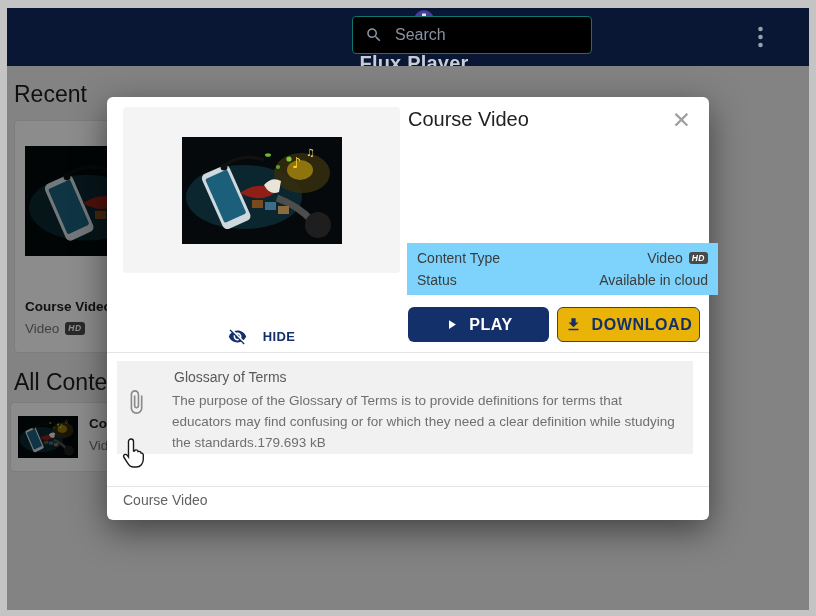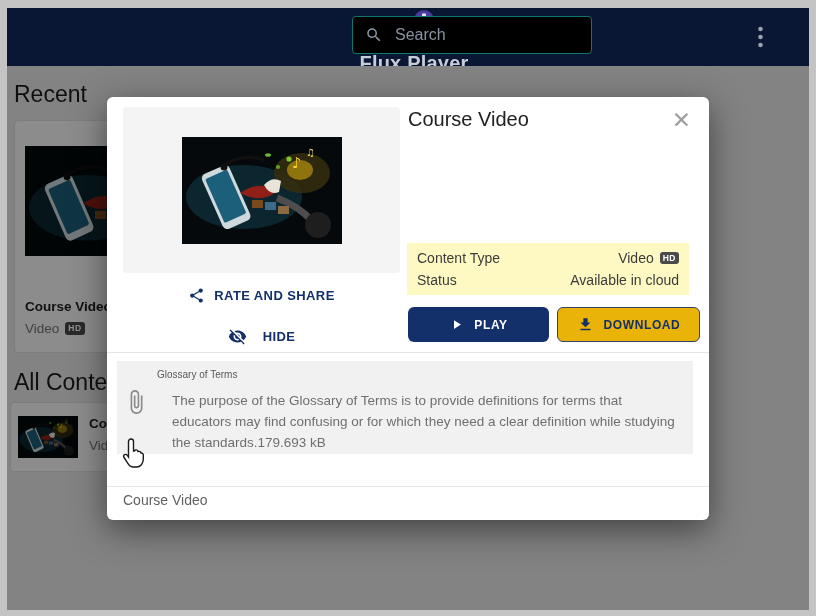--- a/index.html
+++ b/index.html
@@ -36,33 +36,33 @@
   
   .modal { position:absolute; left:100px; top:89px; width:602px; height:423px; background:#ffffff; border-radius:6px; box-shadow:0 10px 34px rgba(0,0,0,0.5); z-index:10; }
   .modal-body { position:relative; height:255px; }
   .thumb-panel { position:absolute; left:16px; top:10px; width:277px; height:166px; background:#f4f4f4; border-radius:4px; display:flex; align-items:center; justify-content:center; }
   .thumb-panel .art { width:160px; height:107px; }
   .action-link { position:absolute; left:16px; width:277px; display:flex; align-items:center; justify-content:center; gap:9px; color:#13306b; font-size:13px; font-weight:700; letter-spacing:0.4px; cursor:pointer; }
   .action-rate { top:190px; }
   .action-hide { top:230px;gap:16px; }
   .modal-title { position:absolute; left:301px; top:11px; font-size:20px; color:#212121; }
   .close-x { position:absolute; right:18px; top:12px; font-size:23px; color:#9e9e9e; cursor:pointer; line-height:1; }
-  .info-box { position:absolute; left:300px; top:146px; width:282px; height:52px; background:#fef9c3; padding:5px 10px; display:flex; flex-direction:column; justify-content:center; gap:2px; }
+  .info-box { position:absolute; left:300px; top:146px; width:311px; height:52px; background:#7dd3fc; padding:5px 10px; display:flex; flex-direction:column; justify-content:center; gap:2px; }
   .info-row { display:flex; align-items:center; justify-content:space-between; font-size:14px; color:#3c3c3c; height:21px; }
   .info-val { display:flex; align-items:center; gap:6px; }
-  .hd-badge { background:#4a4a4a; color:#ffffff; font-size:8.5px; font-weight:700; border-radius:3px; padding:2px 3px; line-height:1; letter-spacing:0.5px; }
+  .hd-badge { background:#4a4a4a; color:#ffffff; font-size:8.5px; font-weight:700; border-radius:3px; padding:2px 3px; line-height:1; letter-spacing:0.5px;font-style:italic; }
   .btn-row { position:absolute; left:301px; top:210px; width:292px; display:flex; gap:8px; }
-  .btn { height:35px; border-radius:6px; display:flex; align-items:center; justify-content:center; gap:10px; font-size:12px; font-weight:700; letter-spacing:0.6px; cursor:pointer; font-family:"Liberation Sans", sans-serif; }
+  .btn { height:35px; border-radius:6px; display:flex; align-items:center; justify-content:center; gap:10px; font-size:16px; font-weight:700; letter-spacing:0.6px; cursor:pointer; font-family:"Liberation Sans", sans-serif; }
   .btn-play { flex:1; background:#13306b; color:#ffffff; border:none; }
   .btn-download { flex:1; background:#eab308; color:#13306b; border:1.5px solid #33426b; }
   .divider { border-top:1px solid #e4e4e4; }
   .supp-heading { margin:10px 0 0 10px; font-size:13.5px; color:#424242; }
   .attach-row { position:relative; margin:8px 10px 0 10px; width:576px; height:93px; background:#f1f1f1; cursor:pointer; }
   .attach-clip { position:absolute; left:6px; top:28px; }
-  .attach-title { position:absolute; left:40px; top:8px; font-size:10px; color:#595959;text-align:center; }
+  .attach-title { position:absolute; left:57px; top:8px; font-size:14px; color:#595959;text-align:center; }
   .attach-desc { position:absolute; left:55px; top:29px; max-width:505px; font-size:13.5px; color:#6f6f6f; line-height:21px; }
   .modal-footer-text { position:absolute; left:16px; top:395px; font-size:14px; color:#616161; }
   .footer-divider { position:absolute; left:0; right:0; top:389px; }
 
   .cursor-hand { position:absolute; left:112px; top:430px; z-index:100; pointer-events:none; }
 </style>
 </head>
 <body>
 
 <div class="app">
@@ -189,26 +189,20 @@
               <text x="110" y="31" font-size="15" fill="#ffd428" font-family="DejaVu Sans, sans-serif">♪</text>
               <text x="124" y="19" font-size="10" fill="#ffe680" font-family="DejaVu Sans, sans-serif">♫</text>
               <path d="M40 30 q20 -15 42 -7" stroke="#101010" stroke-width="3.5" fill="none"></path>
               <circle cx="42" cy="30" r="3.5" fill="#101010"></circle>
               <rect x="70" y="63" width="11" height="8" fill="#7a4a1e"></rect>
               <rect x="83" y="65" width="11" height="8" fill="#3f6b8a"></rect>
               <rect x="96" y="69" width="11" height="8" fill="#8a6a3f"></rect>
             </svg></div>
       </div>
 
-      <div class="action-link action-rate">
-        <svg width="17" height="17" viewBox="0 0 24 24" fill="#13306b">
-          <path d="M18 16.08c-.76 0-1.44.3-1.96.77L8.91 12.7c.05-.23.09-.46.09-.7s-.04-.47-.09-.7l7.05-4.11c.54.5 1.25.81 2.04.81 1.66 0 3-1.34 3-3s-1.34-3-3-3-3 1.34-3 3c0 .24.04.47.09.7L8.04 9.81C7.5 9.31 6.79 9 6 9c-1.66 0-3 1.34-3 3s1.34 3 3 3c.79 0 1.5-.31 2.04-.81l7.12 4.16c-.05.21-.08.43-.08.65 0 1.61 1.31 2.92 2.92 2.92 1.61 0 2.92-1.31 2.92-2.92s-1.31-2.92-2.92-2.92z"></path>
-        </svg>
-        <span>RATE AND SHARE</span>
-      </div>
 
       <div class="action-link action-hide">
         <svg width="19" height="19" viewBox="0 0 24 24" fill="#13306b">
           <path d="M12 7c2.76 0 5 2.24 5 5 0 .65-.13 1.26-.36 1.83l2.92 2.92c1.51-1.26 2.7-2.89 3.43-4.75-1.73-4.39-6-7.5-11-7.5-1.4 0-2.74.25-3.98.7l2.16 2.16C10.74 7.13 11.35 7 12 7zM2 4.27l2.28 2.28.46.46C3.08 8.3 1.78 10.02 1 12c1.73 4.39 6 7.5 11 7.5 1.55 0 3.03-.3 4.38-.84l.42.42L19.73 22 21 20.73 3.27 3 2 4.27zM7.53 9.8l1.55 1.55c-.05.21-.08.43-.08.65 0 1.66 1.34 3 3 3 .22 0 .44-.03.65-.08l1.55 1.55c-.67.33-1.41.53-2.2.53-2.76 0-5-2.24-5-5 0-.79.2-1.53.53-2.2zm4.31-.78l3.15 3.15.02-.16c0-1.66-1.34-3-3-3l-.17.01z"></path>
         </svg>
         <span>HIDE</span>
       </div>
 
       <div class="modal-title">Course Video</div>
       <div class="close-x">✕</div>

